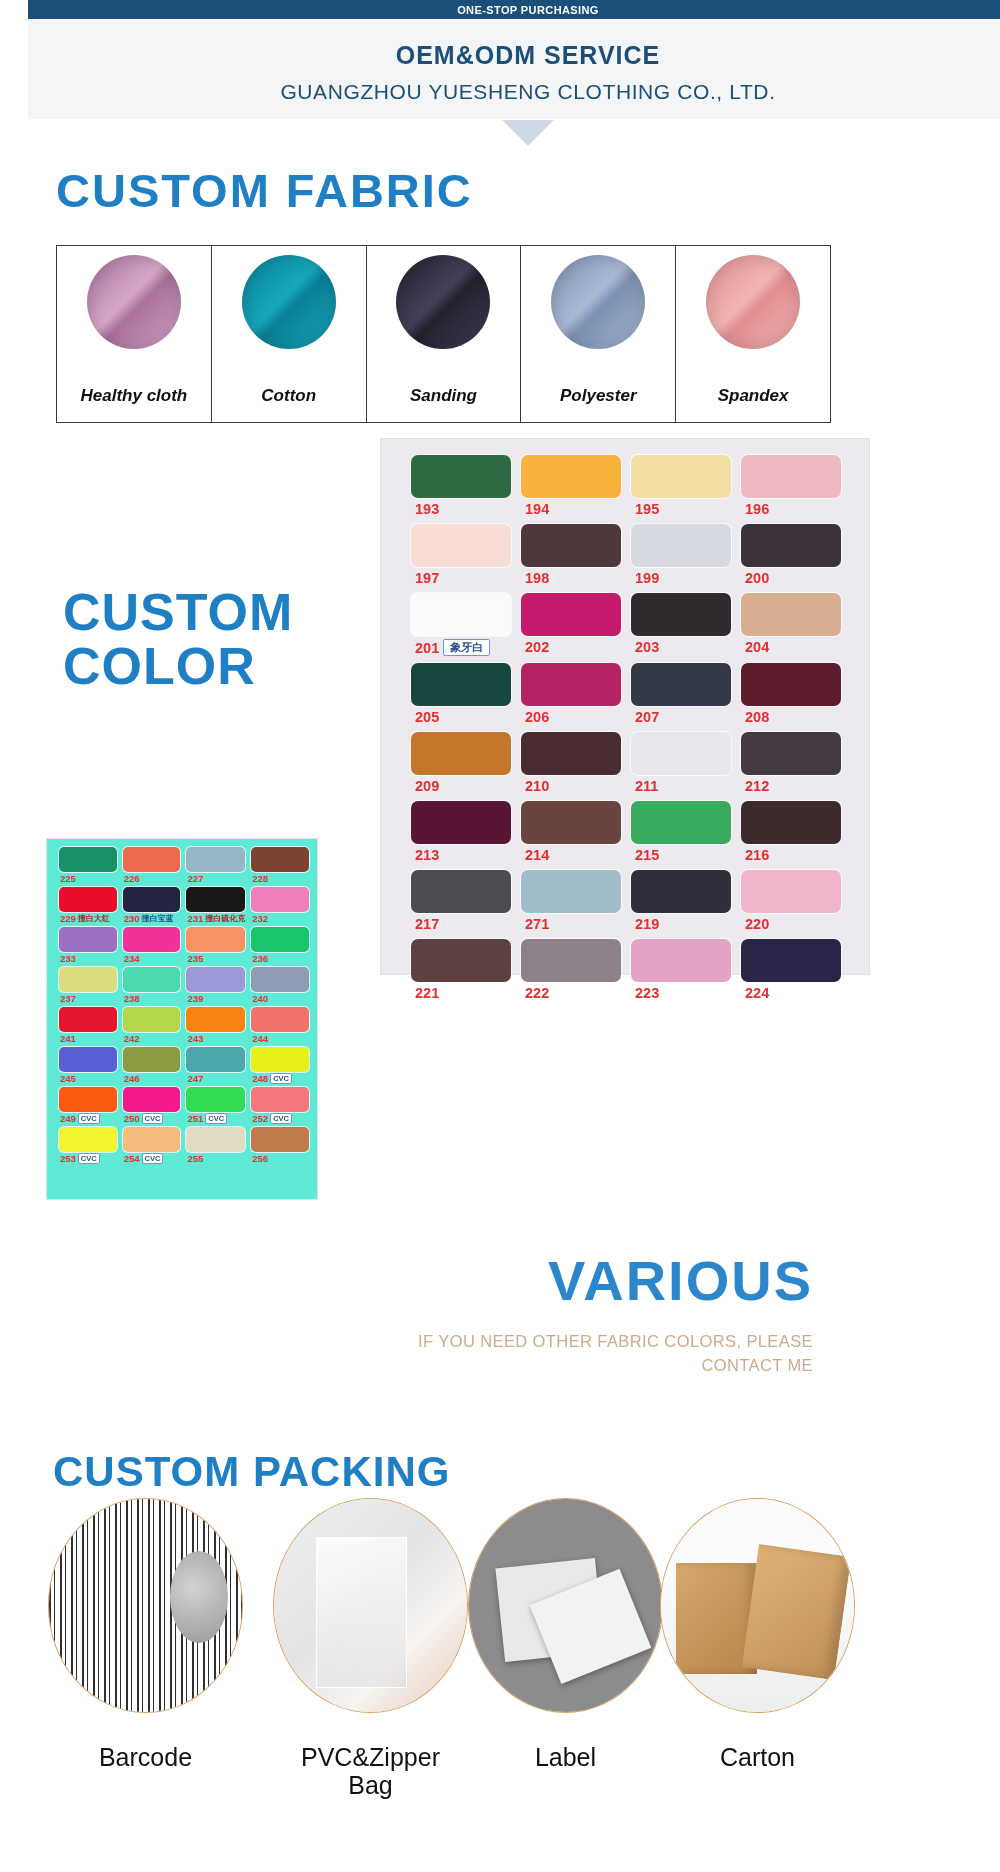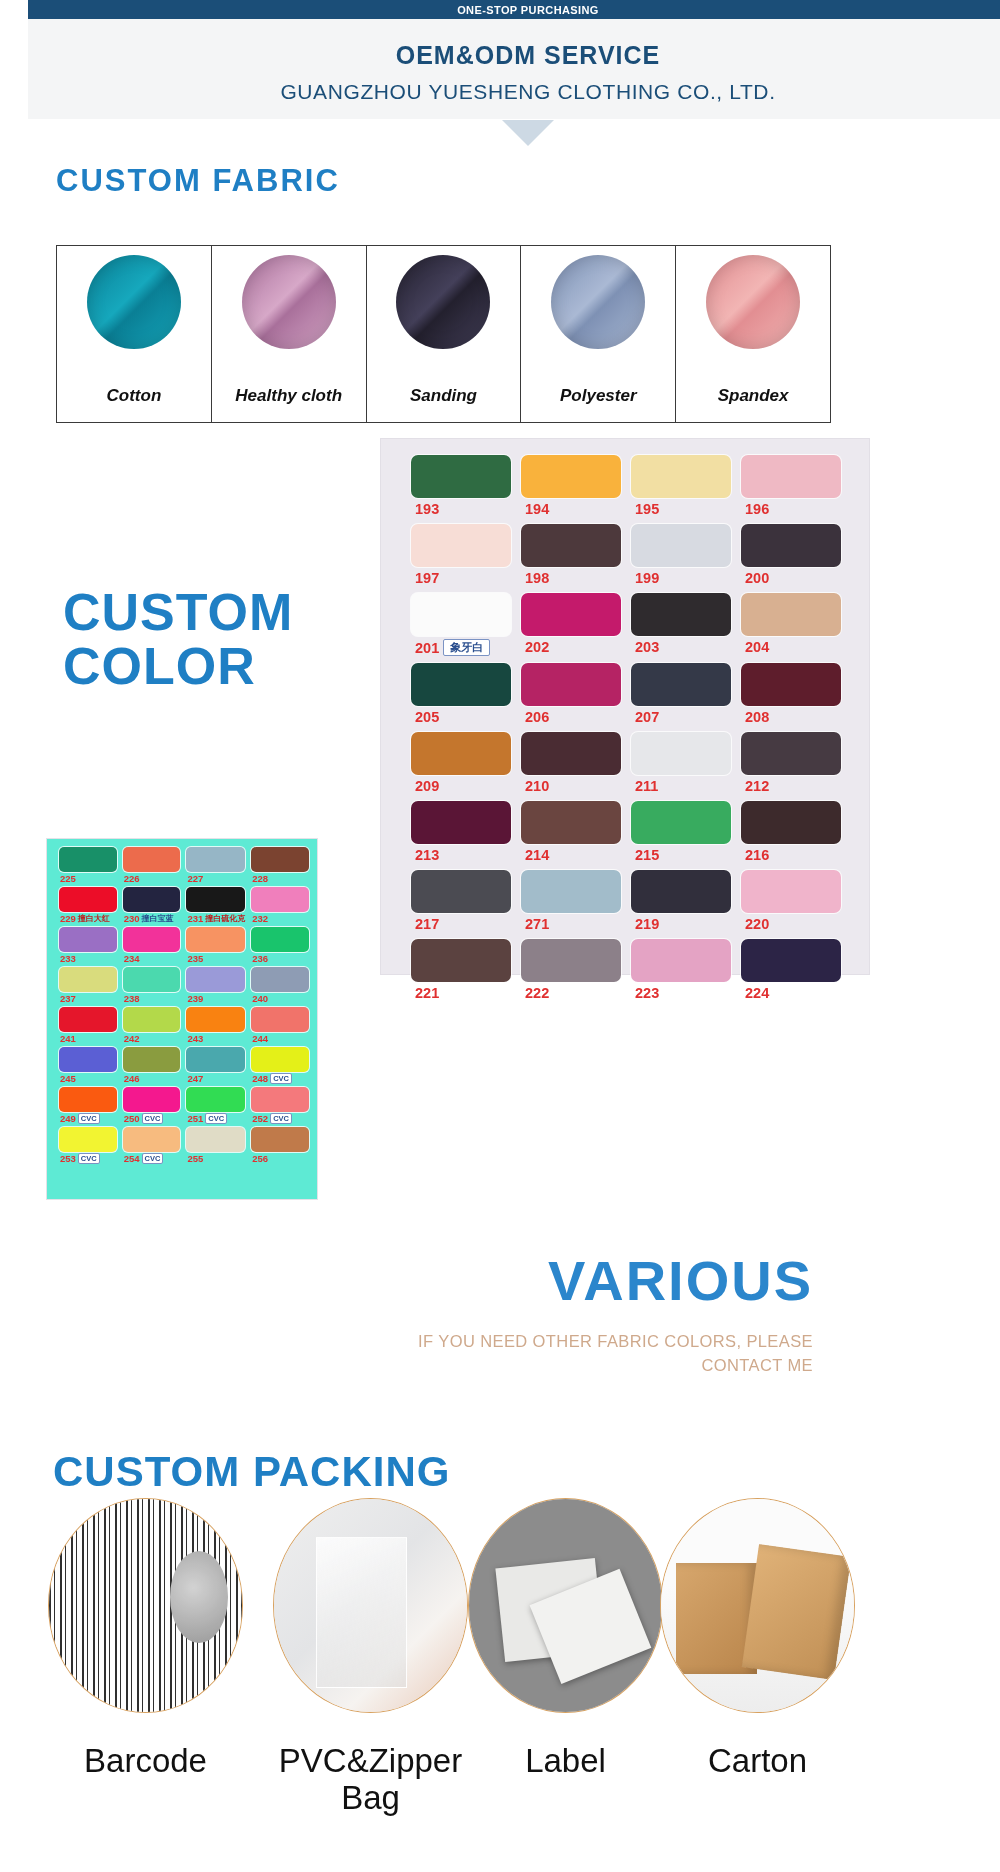--- a/index.html
+++ b/index.html
@@ -35,21 +35,21 @@
     color: #1b4e78; font-size: 21px; letter-spacing: .6px;
     font-family: "Liberation Sans", sans-serif;
   }
   .chevron {
     position: absolute; left: 474px; top: 120px; width: 52px; height: 26px;
   }
 
   
   .h-custom-fabric {
     position: absolute; left: 28px; top: 163px;
-    color: #1f7fc4; font-size: 31px; font-weight: bold; letter-spacing: 2px;
+    color: #1f7fc4; font-size: 47px; font-weight: bold; letter-spacing: 2px;
     font-family: "Liberation Sans", sans-serif;
   }
   .h-custom-color {
     position: absolute; left: 35px; top: 585px; width: 330px;
     color: #1f7fc4; font-size: 52px; font-weight: bold; line-height: 1.04;
     letter-spacing: 1px; font-family: "Liberation Sans", sans-serif;
   }
   .h-various {
     position: absolute; left: 495px; top: 1248px; width: 290px; text-align: right;
     color: #2b86cc; font-size: 56px; font-weight: bold; letter-spacing: 2px;
@@ -141,21 +141,21 @@
   
   .pack-row { position: absolute; left: 0; top: 1498px; width: 1000px; height: 374px; }
   .pack-item { position: absolute; top: 0; width: 215px; }
   .pack-oval {
     width: 195px; height: 215px; border-radius: 50%;
     border: 1.5px solid #d8a15f; overflow: hidden; position: relative;
     margin: 0 auto; background: #f4f4f4;
   }
   .pack-label {
     position: absolute; top: 245px; left: 0; width: 100%; text-align: center;
-    font-size: 33px; color: #111; line-height: 1.12;
+    font-size: 25px; color: #111; line-height: 1.12;
     font-family: "Liberation Sans", sans-serif;
   }
 
   
   .ph-barcode {
     position: absolute; inset: 0;
     background:
       repeating-linear-gradient(90deg, #1a1a1a 0 2px, #fff 2px 5px, #1a1a1a 5px 6px, #fff 6px 11px),
       #fff;
     opacity: .9;
@@ -211,26 +211,26 @@
   <div class="header-title">OEM&amp;ODM SERVICE</div>
   <div class="header-sub">GUANGZHOU YUESHENG CLOTHING CO., LTD.</div>
   <svg class="chevron" viewBox="0 0 52 26">
     <polygon points="0,0 52,0 26,26" fill="#cdd9e4"></polygon>
   </svg>
 
   <div class="h-custom-fabric">CUSTOM FABRIC</div>
 
   <div class="fabric-table" id="fabric-table">
       <div class="fabric-cell">
+        <div class="fabric-swatch" style="background: linear-gradient(135deg, rgb(169, 112, 155) 0%, rgb(215, 168, 200) 45%, rgb(169, 112, 155) 55%, rgb(215, 168, 200) 100%);"></div>
+        <div class="fabric-label">Healthy cloth</div>
+      </div>
+      <div class="fabric-cell">
         <div class="fabric-swatch" style="background: linear-gradient(135deg, rgb(10, 127, 149) 0%, rgb(22, 168, 189) 45%, rgb(10, 127, 149) 55%, rgb(22, 168, 189) 100%);"></div>
         <div class="fabric-label">Cotton</div>
-      </div>
-      <div class="fabric-cell">
-        <div class="fabric-swatch" style="background: linear-gradient(135deg, rgb(169, 112, 155) 0%, rgb(215, 168, 200) 45%, rgb(169, 112, 155) 55%, rgb(215, 168, 200) 100%);"></div>
-        <div class="fabric-label">Healthy cloth</div>
       </div>
       <div class="fabric-cell">
         <div class="fabric-swatch" style="background: linear-gradient(135deg, rgb(35, 32, 46) 0%, rgb(68, 64, 90) 45%, rgb(35, 32, 46) 55%, rgb(68, 64, 90) 100%);"></div>
         <div class="fabric-label">Sanding</div>
       </div>
       <div class="fabric-cell">
         <div class="fabric-swatch" style="background: linear-gradient(135deg, rgb(126, 145, 180) 0%, rgb(170, 185, 212) 45%, rgb(126, 145, 180) 55%, rgb(170, 185, 212) 100%);"></div>
         <div class="fabric-label">Polyester</div>
       </div>
       <div class="fabric-cell">

